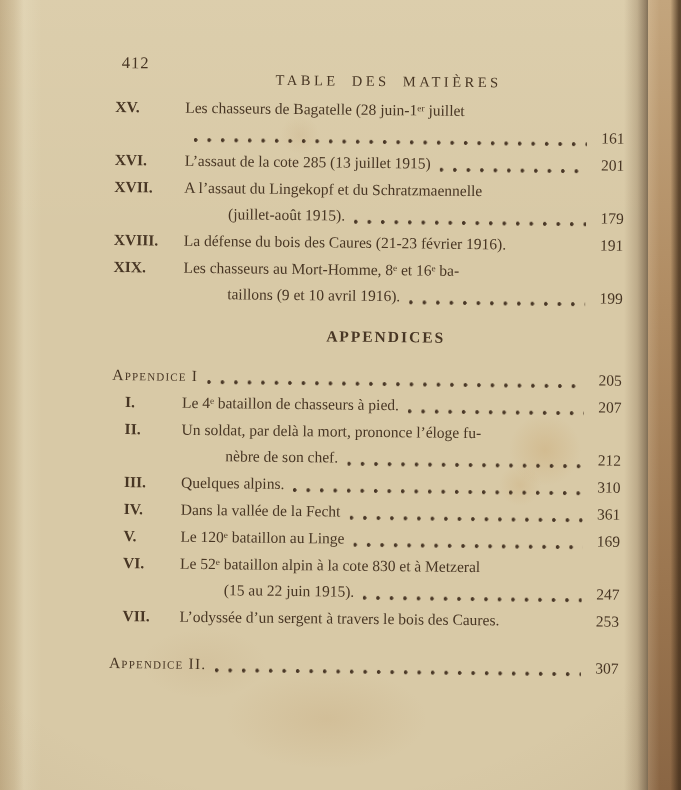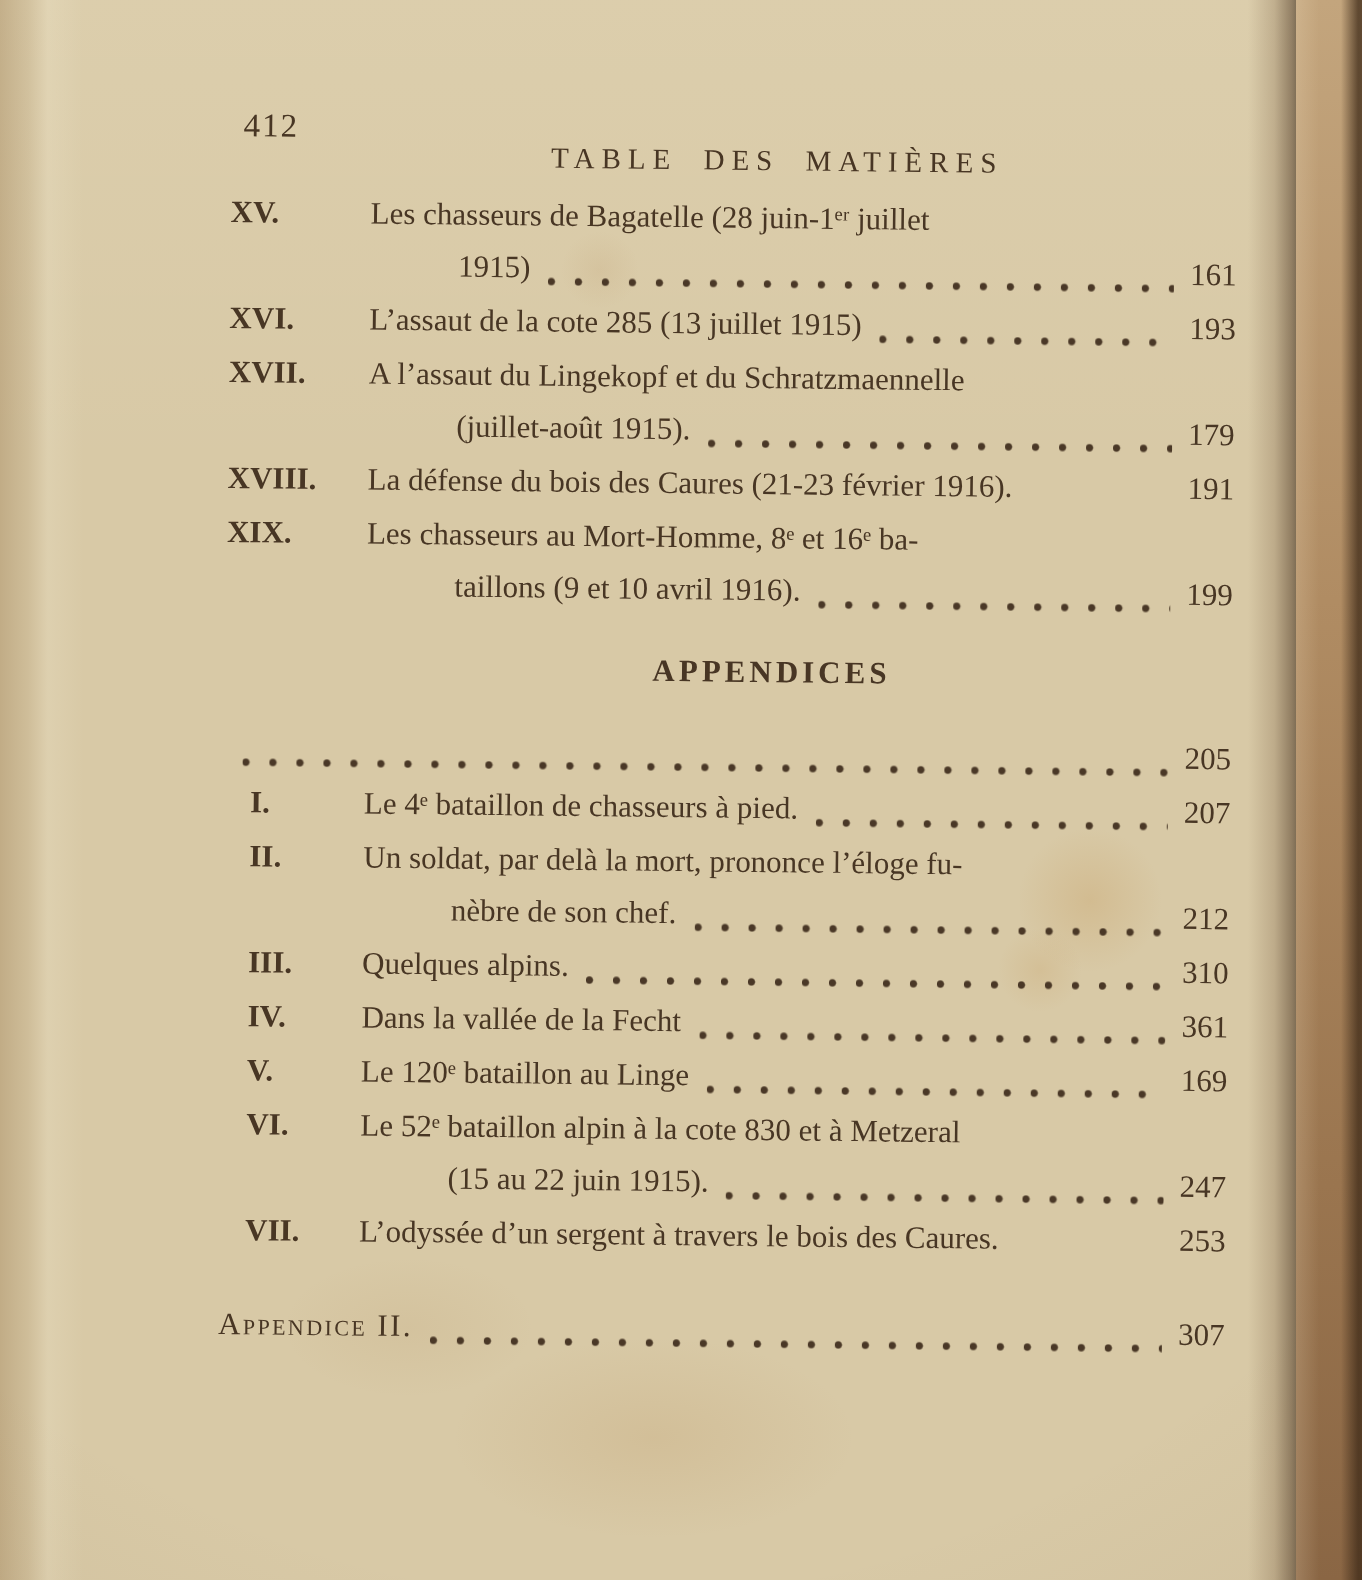--- a/index.html
+++ b/index.html
@@ -53,21 +53,21 @@
   .app-entry .roman { padding-left: 13px; width: 57px; }
   .text { white-space: nowrap; }
   .cont { padding-left: 44px; }
   .leader {
     flex: 1 1 auto; min-width: 12px; height: 4px;
     align-self: flex-end; margin: 0 8px 5px 9px;
     background-image: radial-gradient(circle at 1.7px 2px, #4a3827 1.5px, rgba(0,0,0,0) 2.2px);
     background-size: 13.5px 4px; background-repeat: repeat-x;
   }
   .leader.blank { background: none; min-width: 4px; margin: 0 2px; }
-  .pagenum { width: 36px; flex-shrink: 0; text-align: left; }
+  .pagenum { width: 36px; flex-shrink: 0; text-align: center; }
   .smallcaps { font-variant: small-caps; letter-spacing: 1.2px; }
   .appendices-heading {
     text-align: center; font-weight: bold; font-size: 15.5px;
     letter-spacing: 2px; margin: 15px 0 15px 30px;
   }
   .appendix2 { margin-top: 21px; }
 </style>
 </head>
 <body>
 
@@ -82,32 +82,31 @@
       <div class="title">TABLE DES MATIÈRES</div>
     </div>
 
     <div class="entry">
       <div class="line">
         <span class="roman">XV.</span>
         <span class="text">Les chasseurs de Bagatelle (28 juin-1ᵉʳ juillet</span>
       </div>
       <div class="line">
         <span class="roman"></span>
-        <span class="text cont">1915)</span>
         <span class="leader"></span>
         <span class="pagenum">161</span>
       </div>
     </div>
 
     <div class="entry">
       <div class="line">
         <span class="roman">XVI.</span>
         <span class="text">L’assaut de la cote 285 (13 juillet 1915)</span>
         <span class="leader"></span>
-        <span class="pagenum">193</span>
+        <span class="pagenum">201</span>
       </div>
     </div>
 
     <div class="entry">
       <div class="line">
         <span class="roman">XVII.</span>
         <span class="text">A l’assaut du Lingekopf et du Schratzmaennelle</span>
       </div>
       <div class="line">
         <span class="roman"></span>
@@ -136,20 +135,21 @@
         <span class="text cont">taillons (9 et 10 avril 1916).</span>
         <span class="leader"></span>
         <span class="pagenum">199</span>
       </div>
     </div>
 
     <div class="appendices-heading">APPENDICES</div>
 
     <div class="entry">
       <div class="line">
+        <span class="text smallcaps">Appendice I</span>
         <span class="leader"></span>
         <span class="pagenum">205</span>
       </div>
     </div>
 
     <div class="entry app-entry">
       <div class="line">
         <span class="roman">I.</span>
         <span class="text">Le 4ᵉ bataillon de chasseurs à pied.</span>
         <span class="leader"></span>

